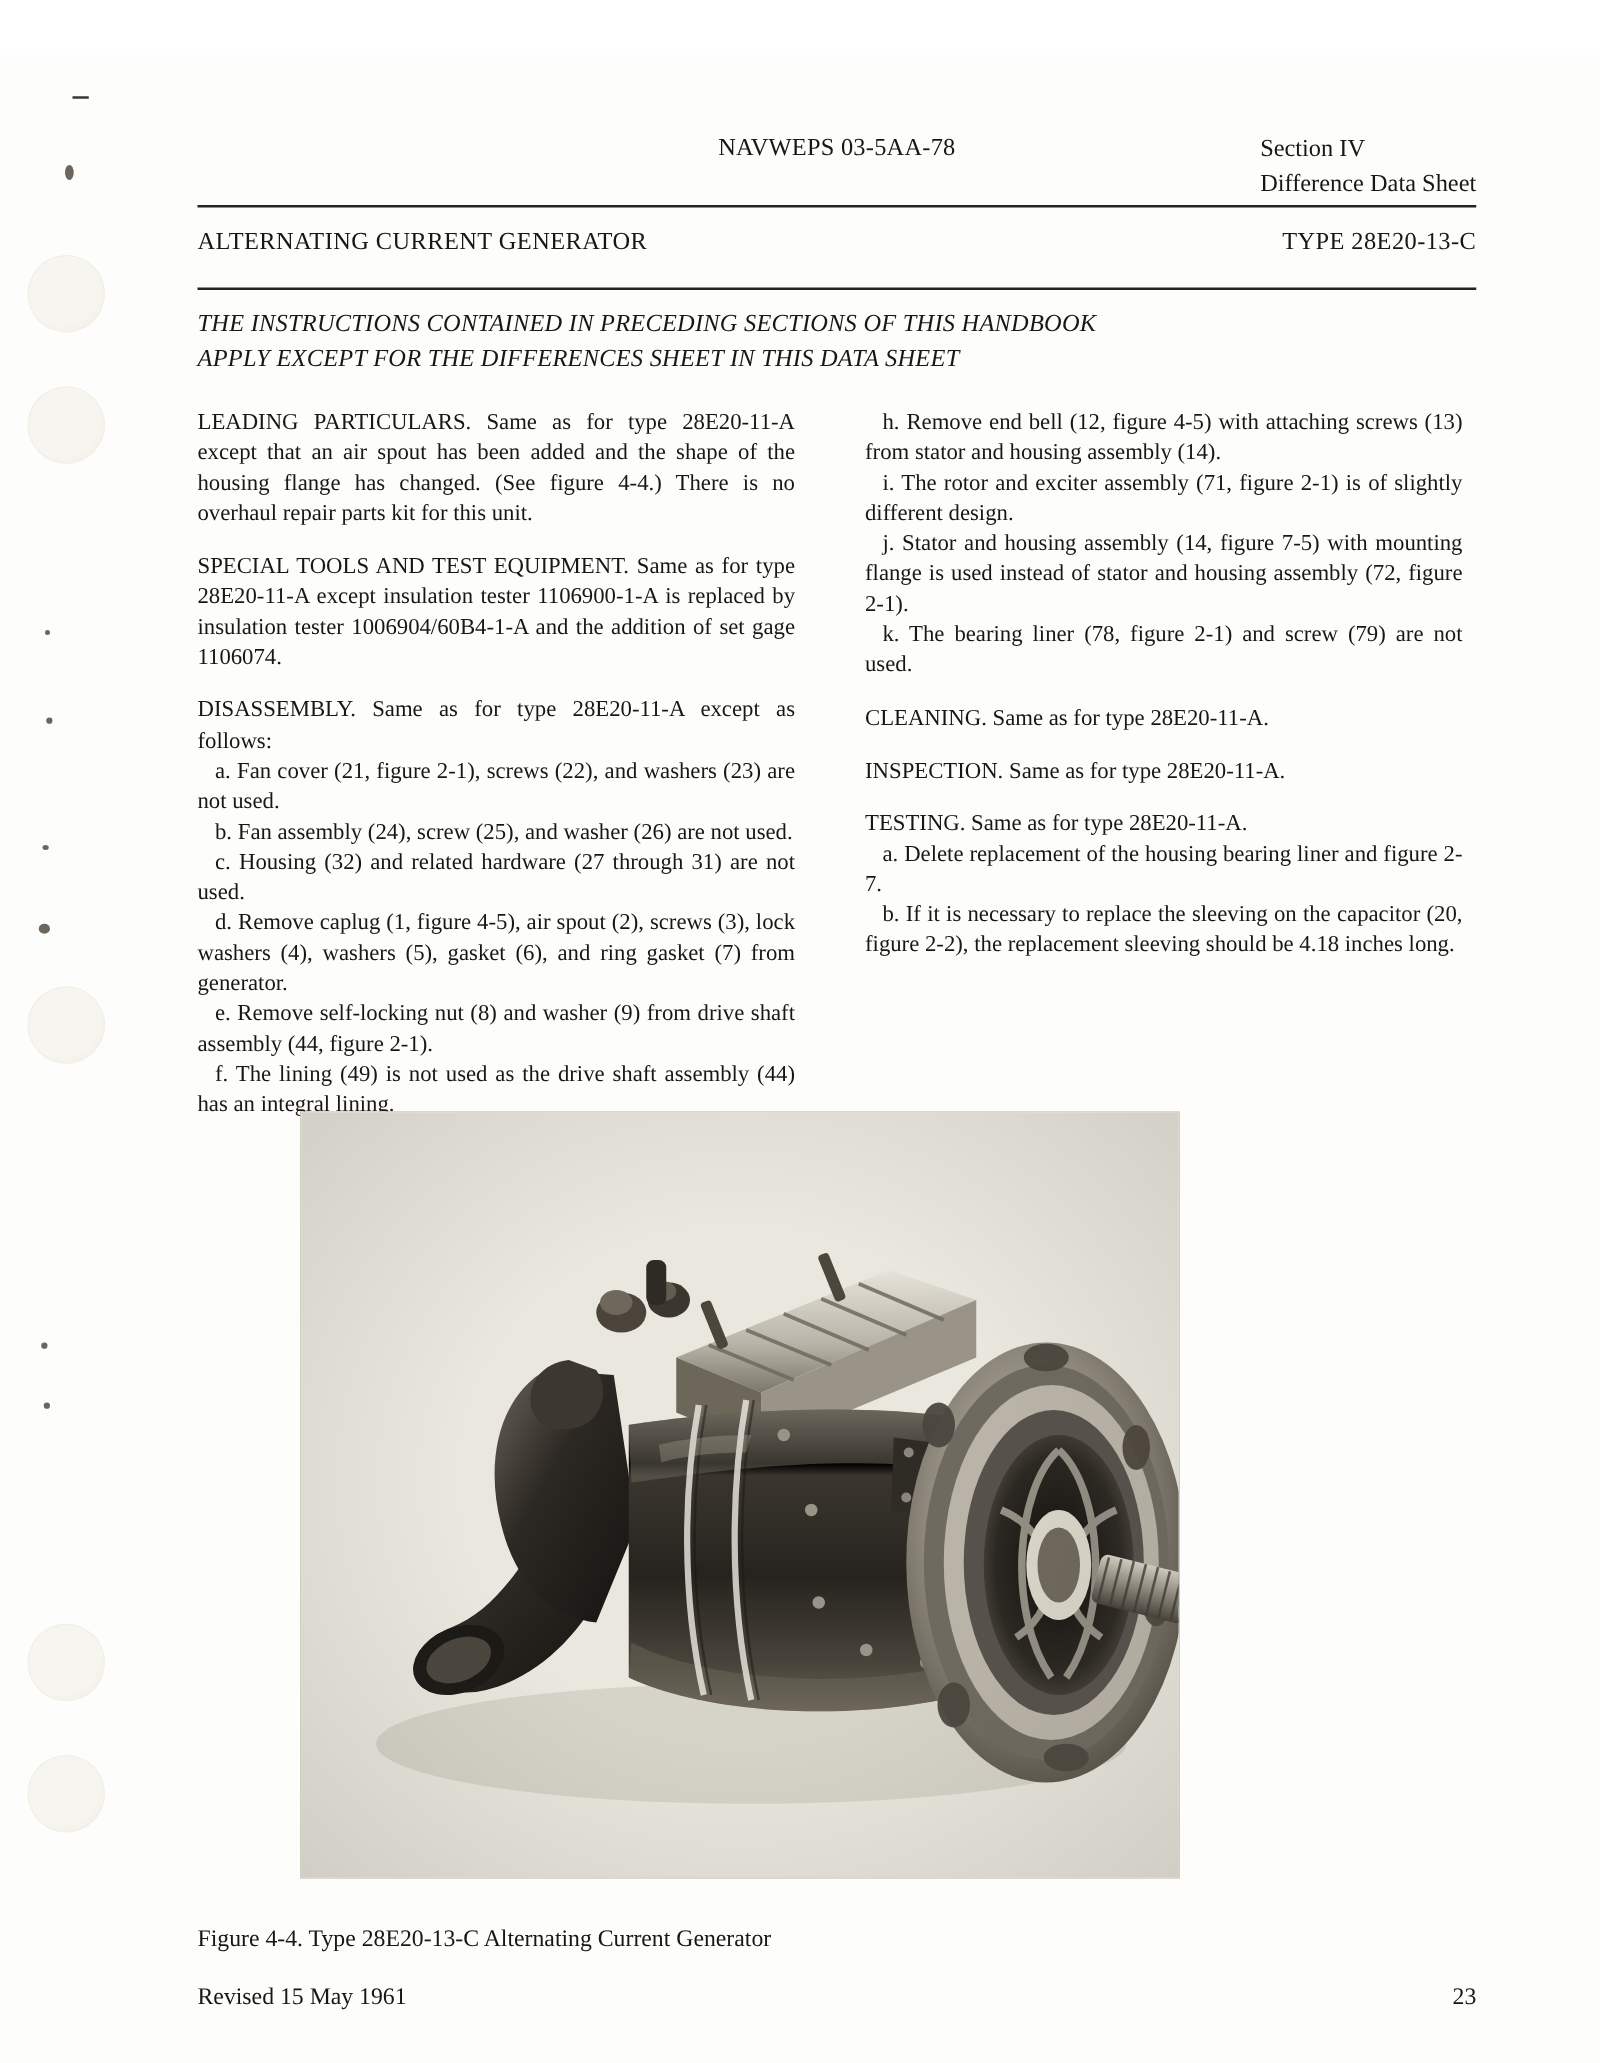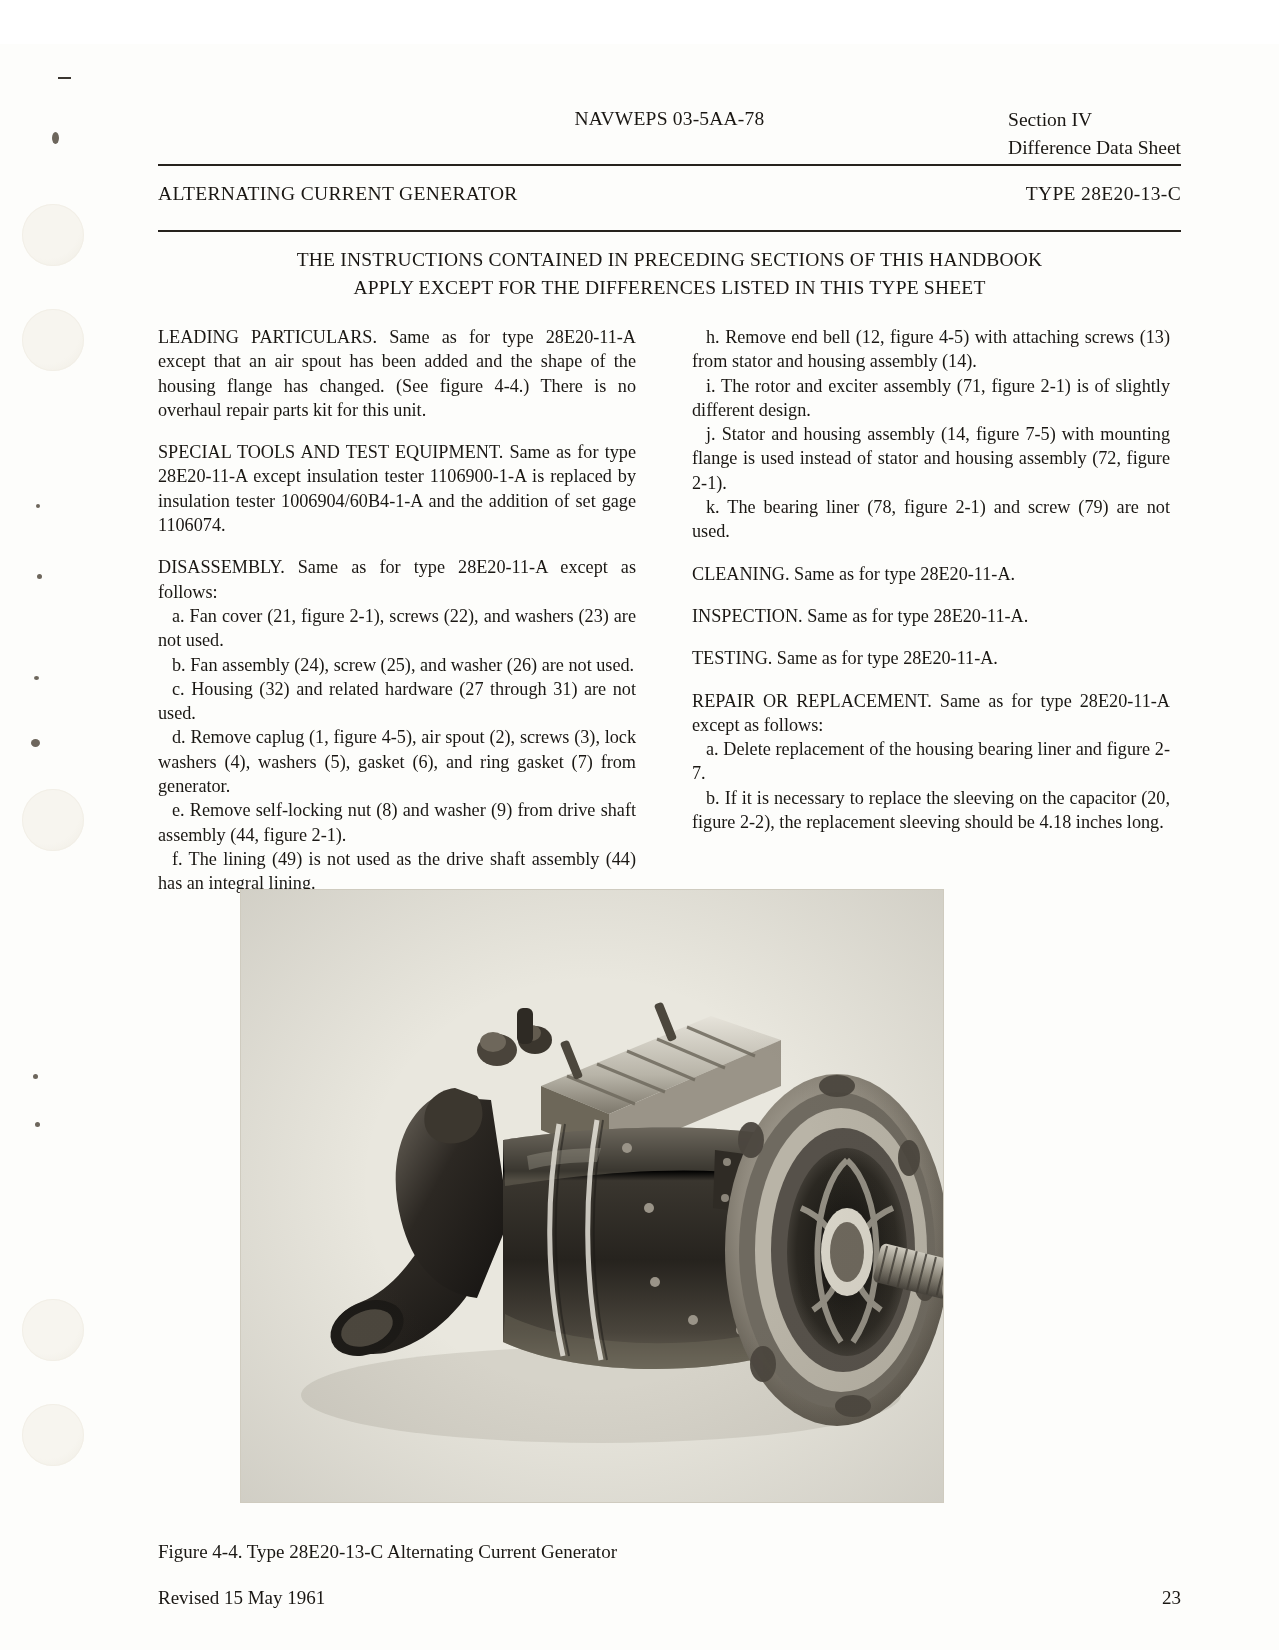--- a/index.html
+++ b/index.html
@@ -83,24 +83,25 @@
     font-size: 19.5px;
     letter-spacing: .35px;
   }
   .titlebar .left { position: absolute; left: 0; top: 0; }
   .titlebar .right { position: absolute; right: 0; top: 0; }
 
   .banner {
     position: absolute;
     left: 158px; right: 98px;
     top: 202px;
-    text-align: center;
+    text-align: left;
     font-size: 19.5px;
     line-height: 1.42;
     letter-spacing: .2px;
+    font-style: italic;
   }
 
   
   .cols {
     position: absolute;
     left: 158px;
     top: 281px;
     width: 1012px;
     height: 540px;
   }
@@ -202,21 +203,21 @@
 
   <div class="titlebar">
     <div class="left">ALTERNATING CURRENT GENERATOR</div>
     <div class="right">TYPE 28E20-13-C</div>
   </div>
 
   <div class="rule rule-bottom"></div>
 
   <div class="banner">
     <div>THE INSTRUCTIONS CONTAINED IN PRECEDING SECTIONS OF THIS HANDBOOK</div>
-    <div>APPLY EXCEPT FOR THE DIFFERENCES LISTED IN THIS TYPE SHEET</div>
+    <div>APPLY EXCEPT FOR THE DIFFERENCES SHEET IN THIS DATA SHEET</div>
   </div>
 
   <div class="cols">
 
     <div class="col col-left">
       <p class="para">LEADING PARTICULARS. Same as for type 28E20-11-A except that an air spout has been added and the shape of the housing flange has changed. (See figure 4-4.) There is no overhaul repair parts kit for this unit.</p>
       <p class="para gap">SPECIAL TOOLS AND TEST EQUIPMENT. Same as for type 28E20-11-A except insulation tester 1106900-1-A is replaced by insulation tester 1006904/60B4-1-A and the addition of set gage 1106074.</p>
       <p class="para gap">DISASSEMBLY. Same as for type 28E20-11-A except as follows:</p>
       <p class="para item">a. Fan cover (21, figure 2-1), screws (22), and washers (23) are not used.</p>
       <p class="para item">b. Fan assembly (24), screw (25), and washer (26) are not used.</p>
@@ -227,21 +228,20 @@
     </div>
 
     <div class="col col-right">
       <p class="para item">h. Remove end bell (12, figure 4-5) with attaching screws (13) from stator and housing assembly (14).</p>
       <p class="para item">i. The rotor and exciter assembly (71, figure 2-1) is of slightly different design.</p>
       <p class="para item">j. Stator and housing assembly (14, figure 7-5) with mounting flange is used instead of stator and housing assembly (72, figure 2-1).</p>
       <p class="para item">k. The bearing liner (78, figure 2-1) and screw (79) are not used.</p>
       <p class="para gap">CLEANING. Same as for type 28E20-11-A.</p>
       <p class="para gap">INSPECTION. Same as for type 28E20-11-A.</p>
       <p class="para gap">TESTING. Same as for type 28E20-11-A.</p>
-      <p class="para gap">REPAIR OR REPLACEMENT. Same as for type 28E20-11-A except as follows:</p>
       <p class="para item">a. Delete replacement of the housing bearing liner and figure 2-7.</p>
       <p class="para item">b. If it is necessary to replace the sleeving on the capacitor (20, figure 2-2), the replacement sleeving should be 4.18 inches long.</p>
     </div>
   </div>
 
   <div class="figure-wrap">
     <div class="photo">
       <svg viewBox="0 0 702 612" width="702" height="612">
         <defs>
           <linearGradient id="bodyG" x1="0" y1="0" x2="0" y2="1">

